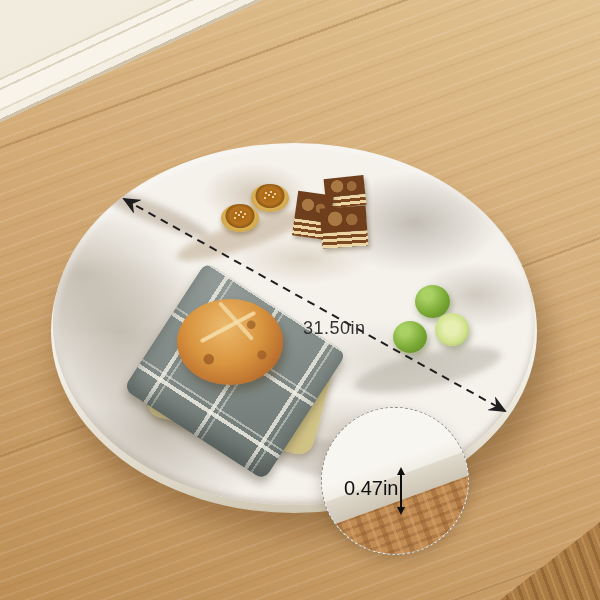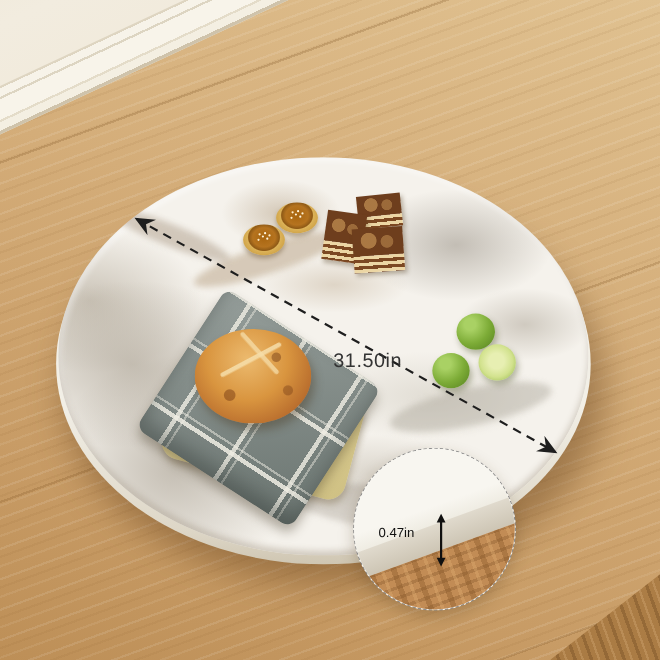--- a/index.html
+++ b/index.html
@@ -115,21 +115,21 @@
   .inset-scene{position:absolute;left:-57px;top:-57px;width:260px;height:260px;transform:rotate(-20deg);}
   .inset-white{position:absolute;left:0;top:0;width:100%;height:128px;
     background:linear-gradient(to bottom,#f8f6f0 0 110px,#eeebe1 128px);}
   .inset-edge{position:absolute;left:0;top:126px;width:100%;height:24px;
     background:linear-gradient(to bottom,#e0dacd,#cdc5b4);}
   .inset-wood{position:absolute;left:0;top:150px;width:100%;height:110px;
     background:
       repeating-linear-gradient(90deg, rgba(130,82,35,.35) 0 5px, transparent 5px 11px, rgba(225,175,115,.35) 11px 14px, transparent 14px 20px),
       repeating-linear-gradient(0deg, rgba(110,68,28,.25) 0 3px, transparent 3px 9px),
       #c28c55;}
-  .thick-label{position:absolute;left:22px;top:69px;font-size:12px;color:#101010;}
+  .thick-label{position:absolute;left:22px;top:69px;font-size:20px;color:#101010;}
   .thick-arrow{position:absolute;left:78px;top:66px;width:2px;height:34px;background:#101010;}
   .thick-arrow::before,.thick-arrow::after{content:"";position:absolute;left:-3px;border-left:4px solid transparent;border-right:4px solid transparent;}
   .thick-arrow::before{top:-7px;border-bottom:8px solid #101010;}
   .thick-arrow::after{bottom:-7px;border-top:8px solid #101010;}
 </style>
 </head>
 <body>
 
 <div class="stage">
 

